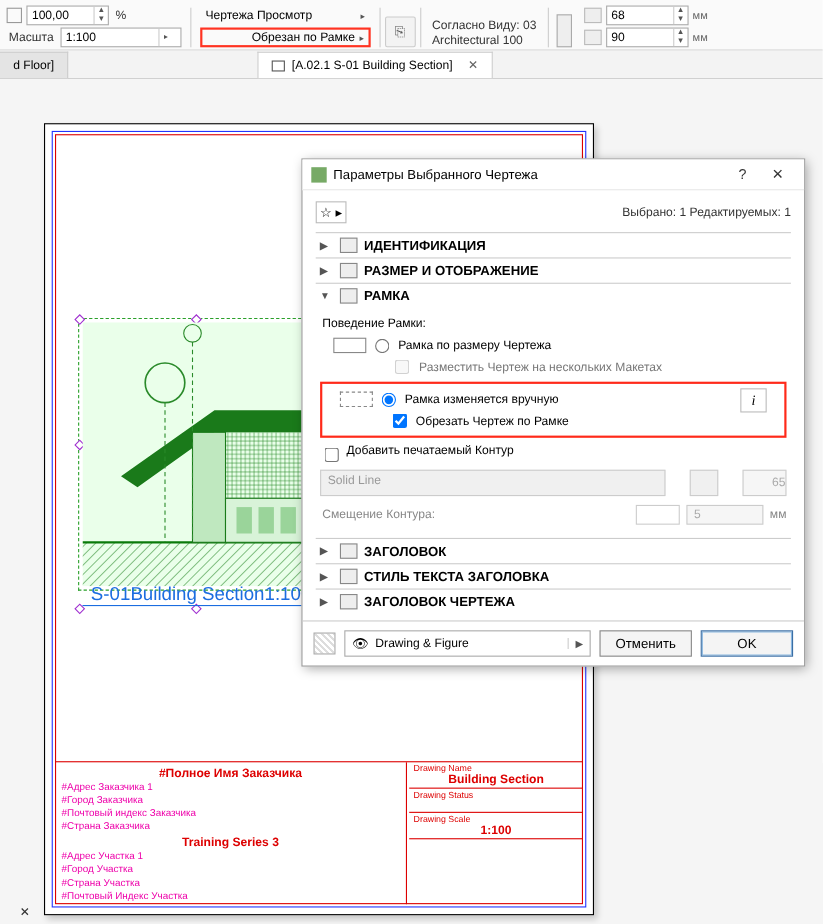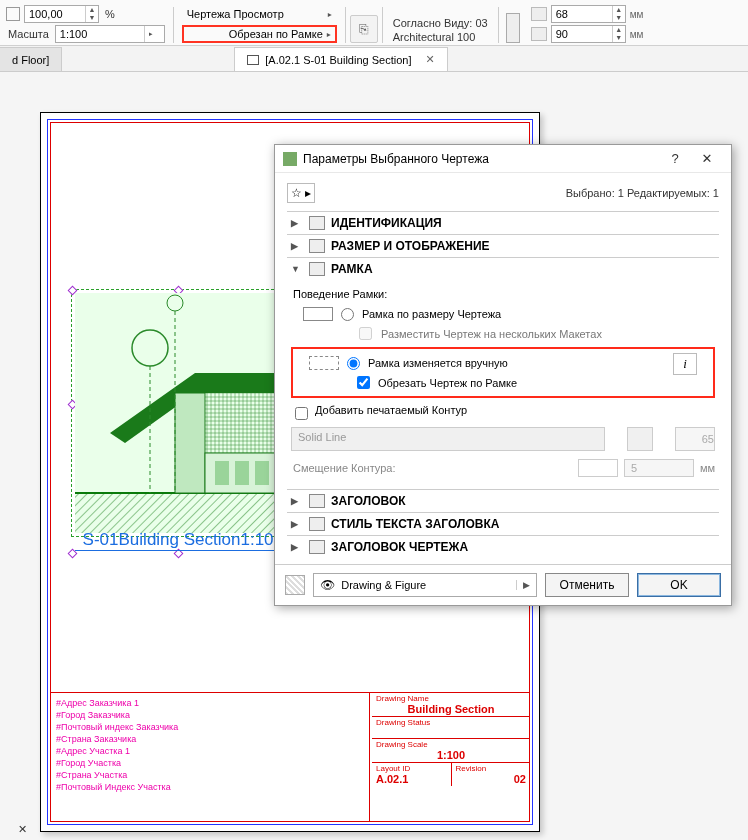--- a/index.html
+++ b/index.html
@@ -213,51 +213,43 @@
       </svg>
       <div class="dwg-caption">
         <span>S-01</span>
         <span>Building Section</span>
         <span>1:100</span>
       </div>
     </div>
 
     <div class="titleblock">
       <div class="tb-left">
+        <div class="head">#Полное Имя Заказчика</div>
         <div class="line">#Адрес Заказчика 1</div>
         <div class="line">#Город Заказчика</div>
         <div class="line">#Почтовый индекс Заказчика</div>
         <div class="line">#Страна Заказчика</div>
+        <div class="head" style="margin-top:3px">Training Series 3</div>
         <div class="line">#Адрес Участка 1</div>
         <div class="line">#Город Участка</div>
         <div class="line">#Страна Участка</div>
         <div class="line">#Почтовый Индекс Участка</div>
       </div>
       <div class="tb-right">
         <div class="cell">
             <div class="lbl">Drawing Name</div>
             <div class="val">Building Section</div>
           </div>
         <div class="cell" style="height:22px">
             <div class="lbl">Drawing Status</div>
           </div>
         <div class="cell">
             <div class="lbl">Drawing Scale</div>
             <div class="val">1:100</div>
           </div>
-        <div class="row2">
-          <div>
-              <div class="lbl">Layout ID</div>
-              <div class="val" style="text-align:left">A.02.1</div>
-            </div>
-          <div>
-              <div class="lbl">Revision</div>
-              <div class="val" style="text-align:right">02</div>
-            </div>
-        </div>
       </div>
     </div>
   </div>
   <span class="close-x">✕</span>
 </div>
 
 <div class="dialog">
   <div class="dlg-title">
     <span class="ic"></span>
     <span class="ttl">Параметры Выбранного Чертежа</span>

